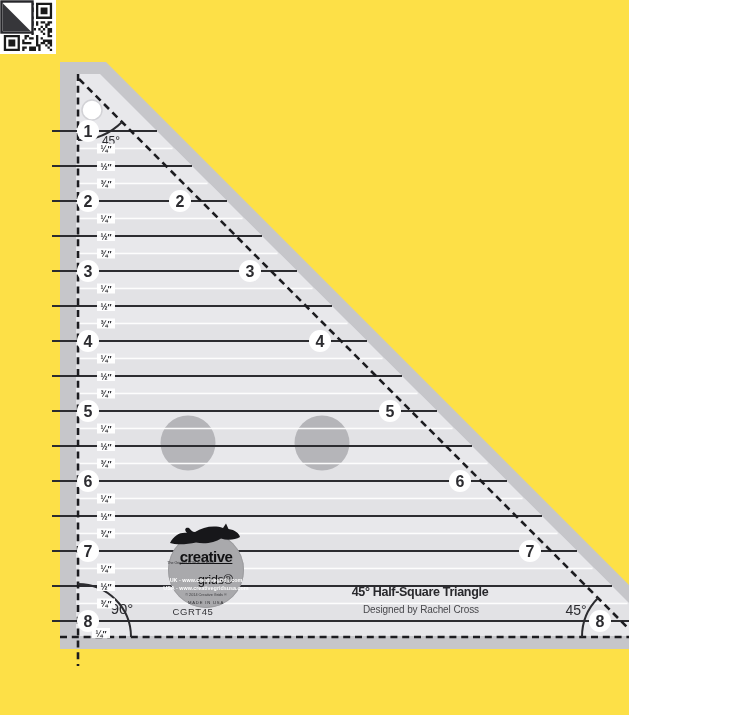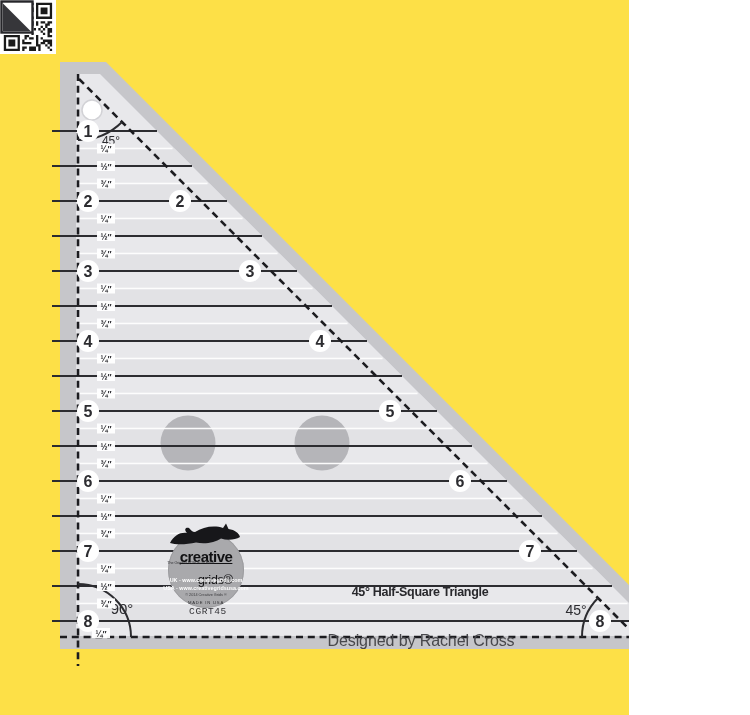--- a/index.html
+++ b/index.html
@@ -11,28 +11,28 @@
         background:#a9a9ac;box-shadow:0 0 0 1px #9c9c9f inset;}
   .logo .fox{position:absolute;left:0px;top:-9px;width:76px;height:24px;}
   .logo span{position:absolute;left:50%;transform:translateX(-50%);white-space:nowrap;}
   .l-creative{top:16px;font-size:15px;font-weight:bold;letter-spacing:-0.5px;color:#121214;text-decoration:underline;}
   .l-grids{top:40px;left:62% !important;font-size:13px;font-weight:normal;letter-spacing:-0.5px;color:#121214;}
   .l-tag{top:29px;left:30% !important;font-size:3.6px;color:#2b2b2e;}
   .l-uk{top:45px;font-size:5.4px;font-weight:bold;color:#ffffff;}
   .l-usa{top:53px;font-size:5.4px;font-weight:bold;color:#ffffff;}
   .l-copy{top:61px;font-size:3.8px;color:#3a3a3d;}
   .l-made{top:68px;font-size:4.2px;letter-spacing:0.8px;color:#2f2f32;}
-  .model{position:absolute;left:208px;top:606px;transform:translateX(-50%);
-         font-size:9.5px;letter-spacing:0.6px;color:#333337;font-family:Liberation Mono, monospace;}
+  .model{position:absolute;left:193px;top:606px;transform:translateX(-50%);
+         font-size:9.5px;letter-spacing:0.6px;color:#333337;}
   .qr{position:absolute;left:142px;top:277px;}
   .hst{position:absolute;left:399px;top:548px;}
   .title{position:absolute;left:420px;top:585px;transform:translateX(-50%);
          font-size:12.5px;font-weight:bold;letter-spacing:-0.3px;color:#28282c;text-align:center;}
   .designer{position:absolute;left:421px;top:604px;transform:translateX(-50%);
-            font-size:16px;letter-spacing:-0.1px;color:#48484c;margin-top:28px;}
+            font-size:10px;letter-spacing:-0.1px;color:#48484c;}
 </style>
 </head>
 <body>
 
 <div class="stage">
 
   <svg id="ruler-svg" width="750" height="715" viewBox="0 0 750 715">
       <polygon points="60,62 106,62 670,626 670,649 60,649" fill="#c6c6ca"></polygon>
       <polygon points="76,74 100,74 662,636 76,636" fill="#e8e8eb"></polygon>
       <defs>

